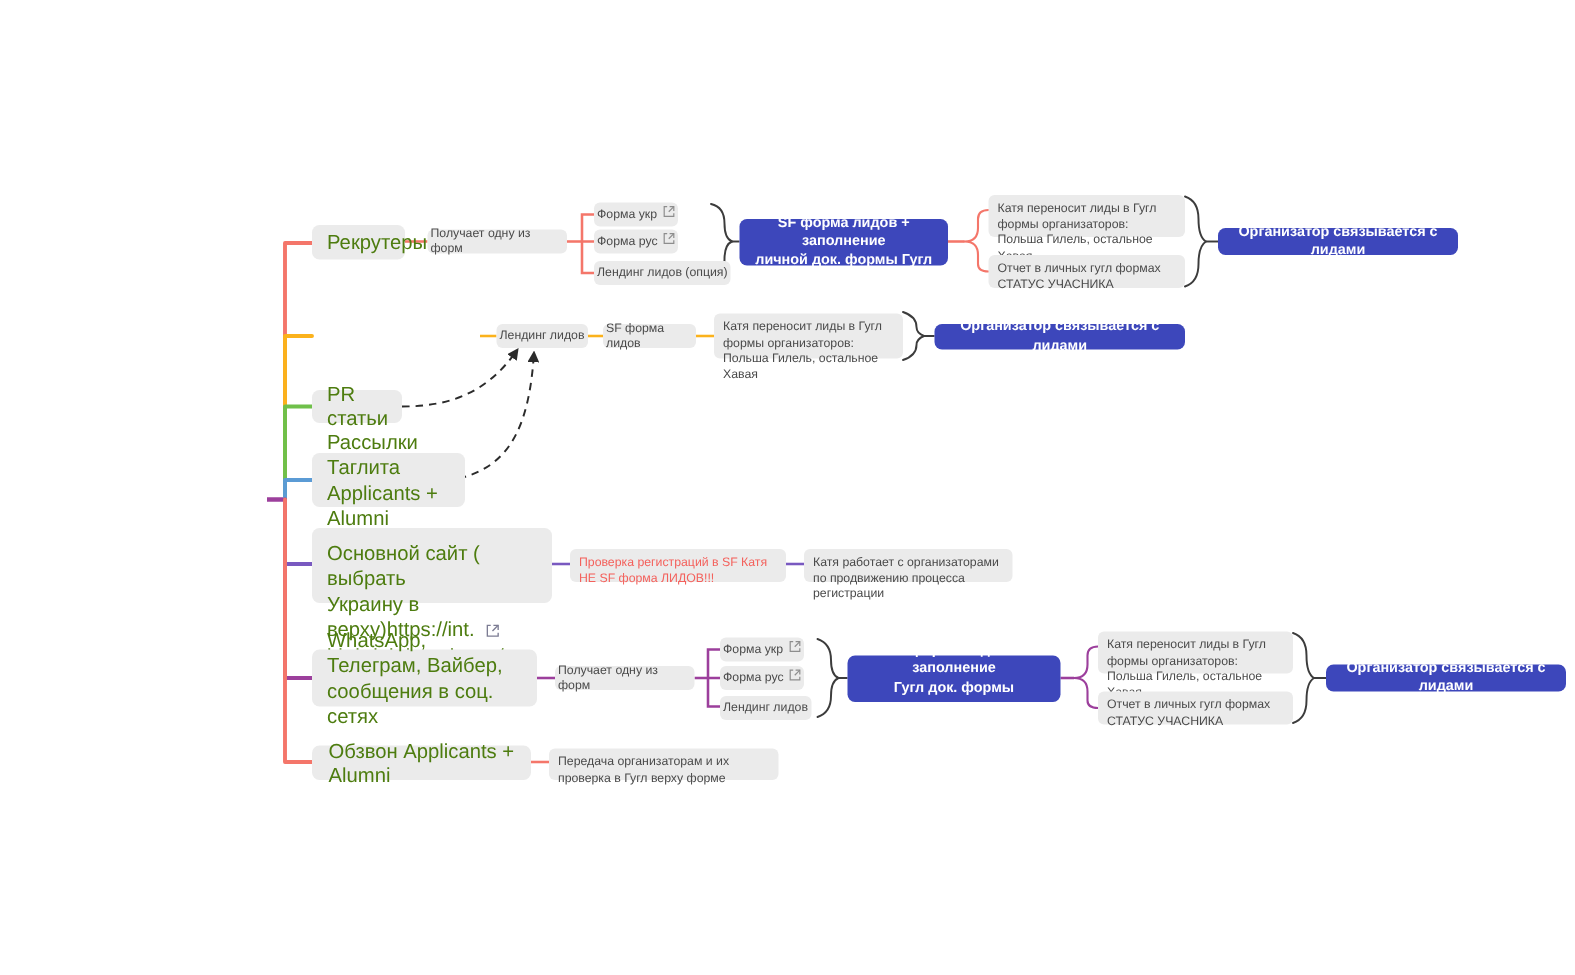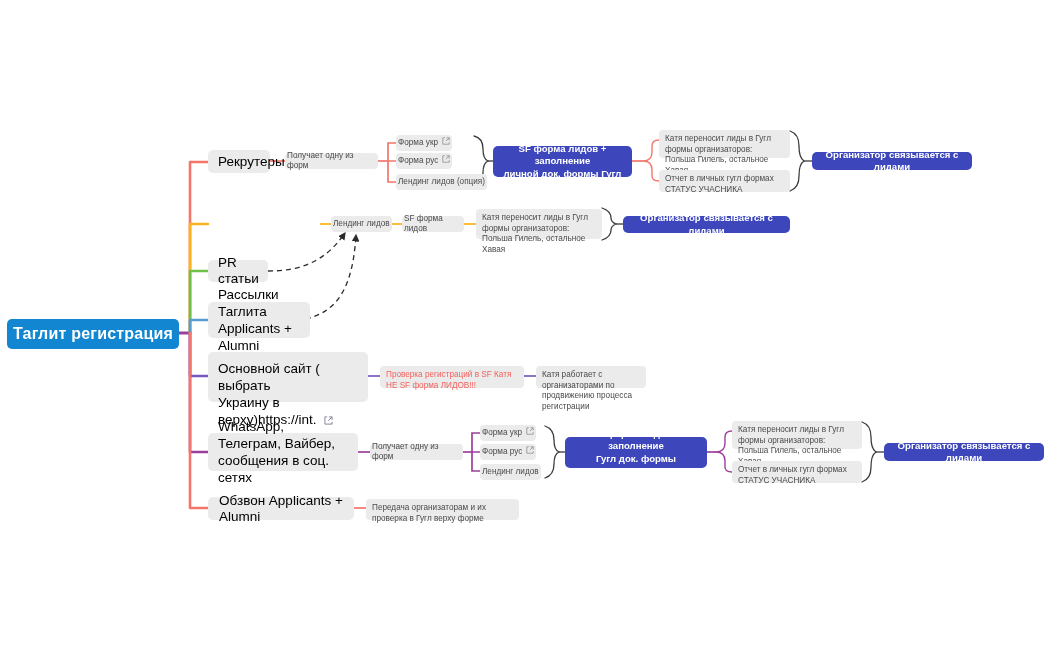--- a/index.html
+++ b/index.html
@@ -16,21 +16,21 @@
 
   
   .root{
     background:#1286d0;color:#ffffff;font-weight:bold;font-size:16px;
     border-radius:5px;display:flex;align-items:center;justify-content:center;
     text-align:center;letter-spacing:.2px;
   }
 
   
   .topic{
-    background:#ebebeb;color:#000000;border-radius:5px;
+    background:#ebebeb;color:#4d7c0f;border-radius:5px;
     font-size:13.5px;line-height:16px;
     padding:7px 10px;display:flex;align-items:center;
   }
   .topic.multi{line-height:17px;}
 
   
   .chip{
     background:#ebebeb;color:#4a4a4a;border-radius:4px;
     font-size:8.2px;line-height:10.5px;padding:3px 2px;
     display:flex;align-items:center;
@@ -101,21 +101,20 @@
     <path d="M545,426 Q554,429 554,440 Q554,450 559,452 Q554,454 554,464 Q554,475 545,478" stroke="#3c3c3c" stroke-width="1.3" fill="none" stroke-linecap="round"></path>
     <path d="M559,452 L565,452" stroke="#3c3c3c" stroke-width="1.3" fill="none"></path>
     <path d="M707,452 L716,452" stroke="#9c3f9c" stroke-width="1.7" fill="none"></path>
     <path d="M716,452 Q725,452 725,443 L725,437 Q725,431 732,431 M716,452 Q725,452 725,461 L725,467 Q725,472 732,472" stroke="#9c3f9c" stroke-width="1.4" fill="none" stroke-linecap="round"></path>
     <path d="M862,422 Q871,425 871,437 Q871,449 876,452 Q871,455 871,467 Q871,479 862,482" stroke="#3c3c3c" stroke-width="1.3" fill="none" stroke-linecap="round"></path>
     <path d="M876,452 L884,452" stroke="#3c3c3c" stroke-width="1.3" fill="none"></path>
 
     <path d="M354,508 L366,508" stroke="#f4766a" stroke-width="1.7" fill="none"></path>
   </svg>
 
-  <div class="node root" style="left:7px;top:319px;width:172px;height:30px;">Таглит регистрация</div>
 
   <div class="node topic" style="left:208px;top:150px;width:62px;height:23px;">Рекрутеры</div>
 
   <div class="node chip" style="left:285px;top:153px;width:93px;height:16px;">Получает одну из форм</div>
 
   <div class="node chip" style="left:396px;top:135px;height:16px;">
     <span class="lbl-inline">Форма укр</span>
     <span class="ext">
       <svg width="8" height="8" viewBox="0 0 10 10">
           <path d="M3.5,1 H1 V9 H9 V6.5" stroke="#6a6a6a" stroke-width="1" fill="none"></path>
@@ -178,21 +177,21 @@
         <svg width="9" height="9" viewBox="0 0 10 10">
             <path d="M3.5,1 H1 V9 H9 V6.5" stroke="#4a4a6a" stroke-width="1" fill="none"></path>
             <path d="M5.5,1 H9 V4.5" stroke="#4a4a6a" stroke-width="1" fill="none"></path>
             <path d="M9,1 L4.8,5.2" stroke="#4a4a6a" stroke-width="1" fill="none"></path>
           </svg>
       </span>
       <span class="urlwrap">birthrightisrael.com/</span>
     </div>
   </div>
 
-  <div class="node chip note" style="left:536px;top:366px;width:110px;height:22px;">Катя работает с организаторами по продвижению процесса регистрации</div>
+  <div class="node chip note" style="left:536px;top:366px;width:139px;height:22px;">Катя работает с организаторами по продвижению процесса регистрации</div>
 
   <div class="node topic multi" style="left:208px;top:433px;width:150px;height:38px;">
     <div>
       <span>WhatsApp, Телеграм, Вайбер,</span><br>
       <span>сообщения в соц. сетях</span>
     </div>
   </div>
 
   <div class="node chip" style="left:370px;top:444px;width:93px;height:16px;">Получает одну из форм</div>
 

